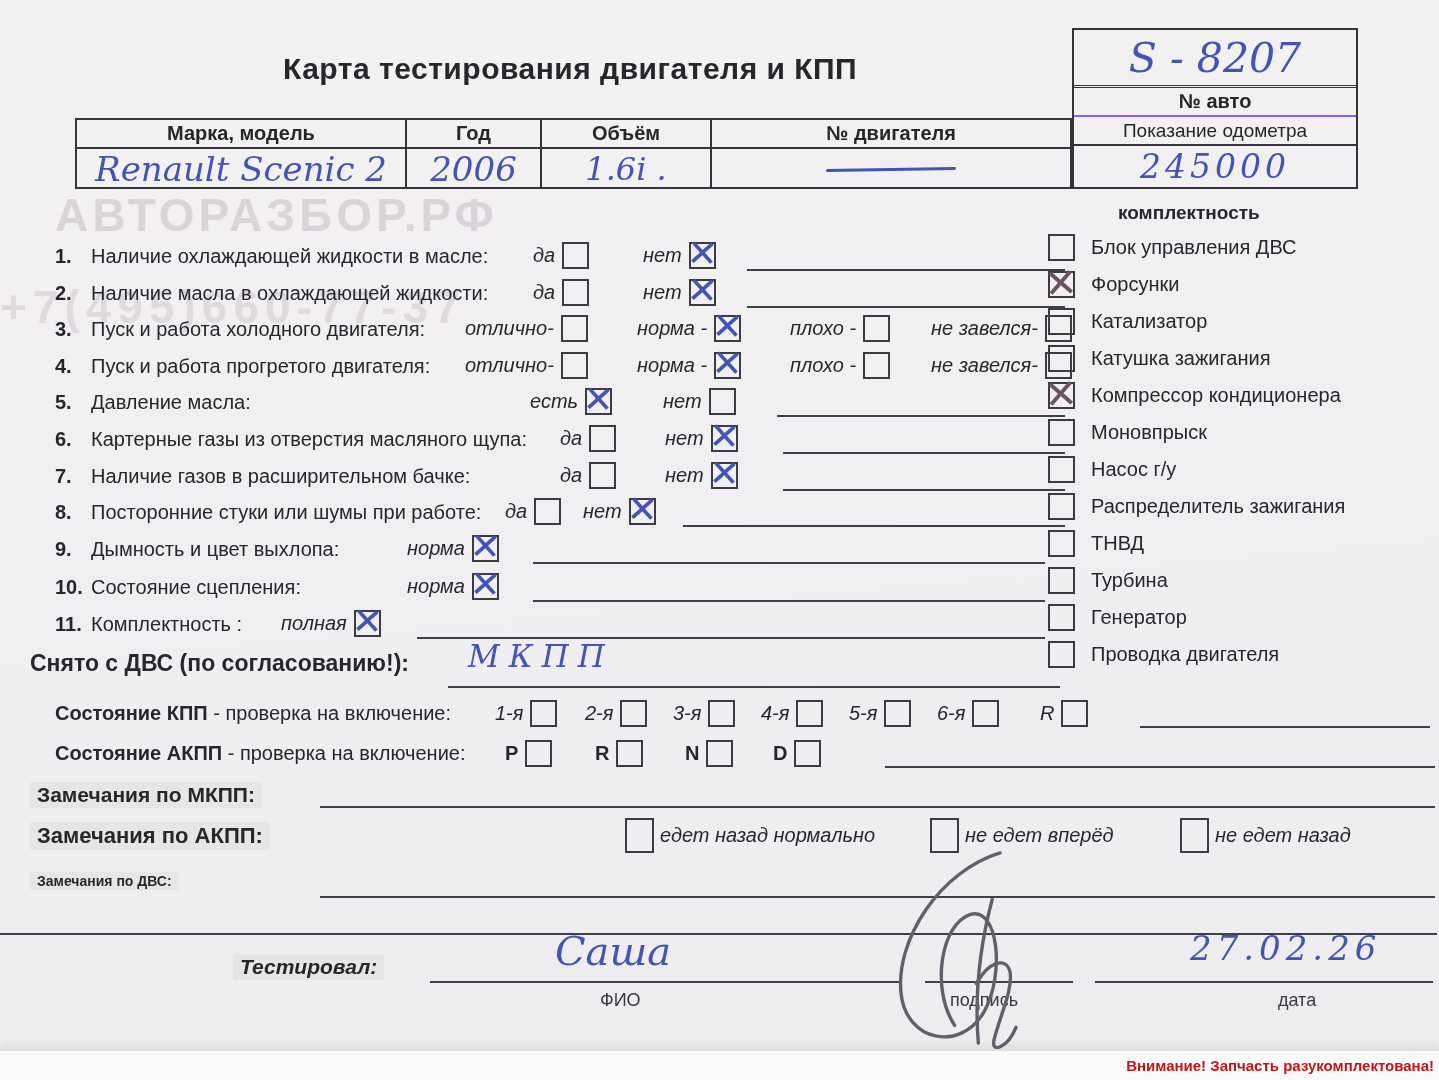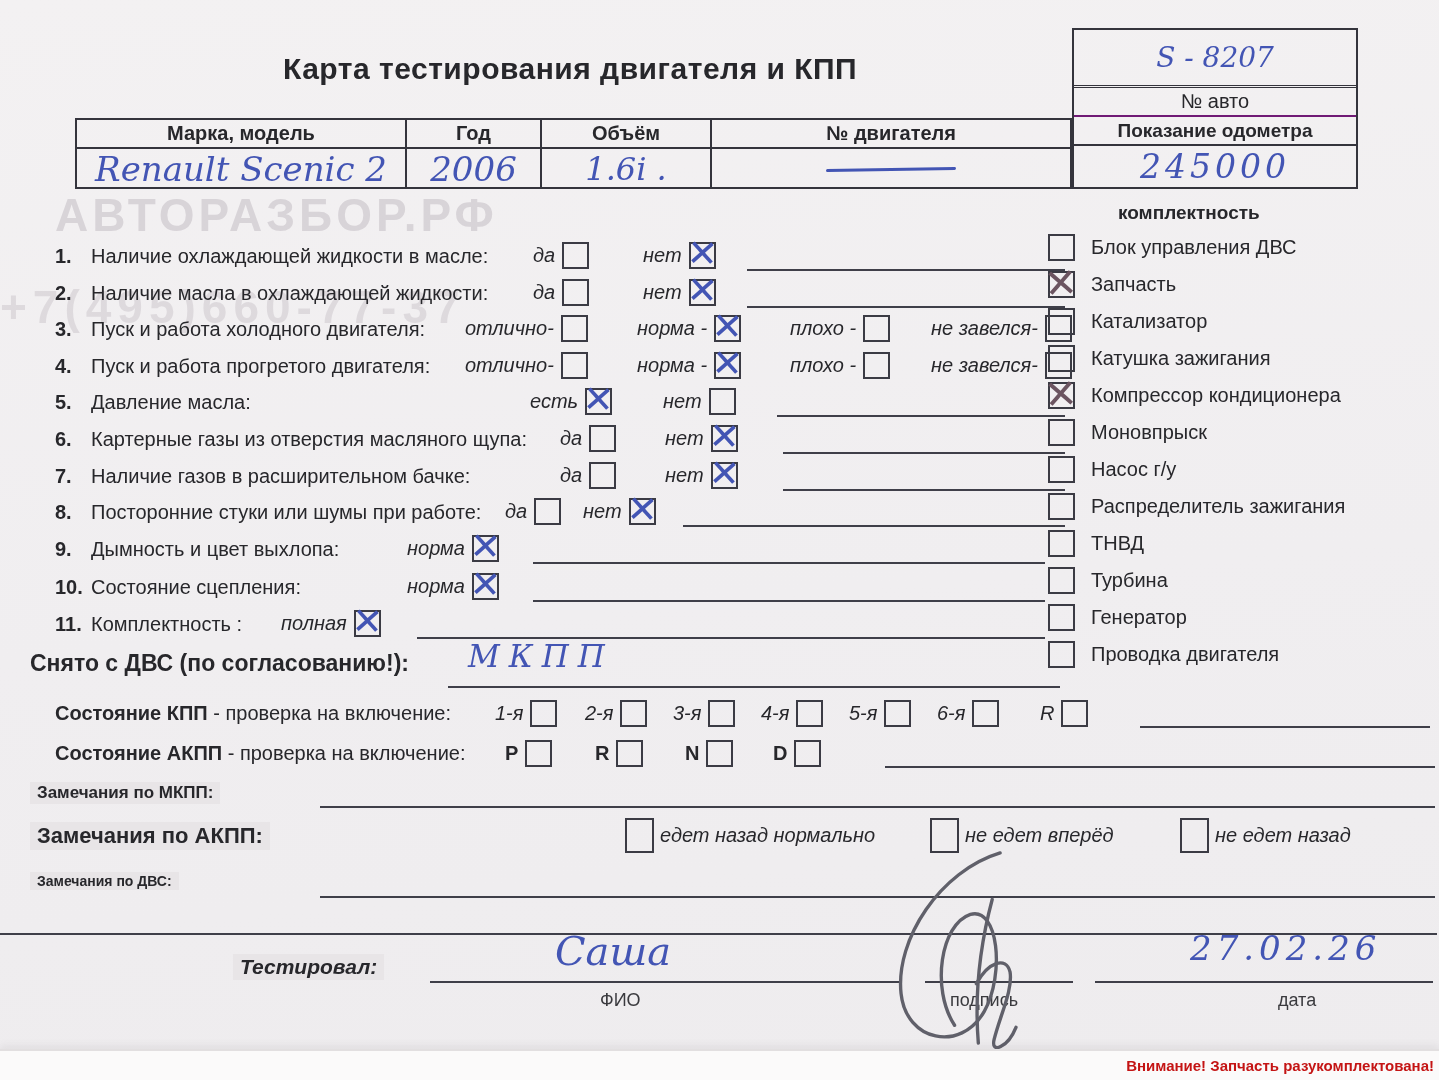--- a/index.html
+++ b/index.html
@@ -9,22 +9,22 @@
   .wm{position:absolute;z-index:1;font-weight:bold;font-size:46px;white-space:nowrap;color:#a59ca6}
   .wm1{left:55px;top:188px;opacity:.33;letter-spacing:4px}
   .wm2{left:0px;top:280px;opacity:.25;letter-spacing:6px}
   .content{position:absolute;inset:0;z-index:2}
   .title{position:absolute;left:283px;top:52px;font-size:30px;font-weight:bold;letter-spacing:.5px}
   .hw{font-family:"DejaVu Serif",serif;font-style:italic;color:#4355b4;white-space:nowrap}
   
   .car-box{position:absolute;left:1072px;top:28px;width:286px;height:161px;border:2px solid #34343c}
   .car-box>div{display:flex;align-items:center;justify-content:center}
   .cb-r1{height:58px;border-bottom:3px double #34343c}
-  .cb-r2{height:29px;border-bottom:2px solid #701a75;font-weight:normal;font-size:20px}
-  .cb-r3{height:29px;border-bottom:2px solid #34343c;font-weight:bold;font-size:19px}
+  .cb-r2{height:29px;border-bottom:2px solid #8b5cf6;font-weight:bold;font-size:20px}
+  .cb-r3{height:29px;border-bottom:2px solid #34343c;font-weight:normal;font-size:19px}
   .cb-r4{height:41px}
   
   .vtable{position:absolute;left:75px;top:118px;width:997px;height:71px;border:2px solid #34343c;display:grid;grid-template-columns:330px 135px 170px 1fr;grid-template-rows:29px 1fr}
   .vtable .c{border-right:2px solid #34343c;display:flex;align-items:center;justify-content:center}
   .vtable .hrow{border-bottom:2px solid #34343c;font-weight:bold;font-size:20px}
   .vtable .c:nth-child(4n){border-right:none}
   .pen-dash{display:inline-block;height:3px;width:130px;background:#4355b4;border-radius:2px;transform:rotate(-1deg)}
   
   .cb{width:27px;height:27px;border:2px solid #3b3b44;position:relative;flex:none}
   .cb.checked::after{content:"✕";position:absolute;left:-4px;top:-9px;font-size:37px;line-height:1;color:#4355b4;font-family:"DejaVu Sans",sans-serif;transform:rotate(3deg)}
@@ -57,21 +57,21 @@
 
 <div class="paper"></div>
 <div class="wm wm1">АВТОРАЗБОР.РФ</div>
 <div class="wm wm2">+7(495)660-77-37</div>
 
 <div class="content">
   <div class="title">Карта тестирования двигателя  и КПП</div>
 
   <div class="car-box">
     <div class="cb-r1">
-        <span class="hw" style="font-size:28px">S - 8207</span>
+        <span class="hw" style="font-size:41px">S - 8207</span>
       </div>
     <div class="cb-r2">№ авто</div>
     <div class="cb-r3">Показание одометра</div>
     <div class="cb-r4">
         <span class="hw" style="font-size:33px;letter-spacing:4px">245000</span>
       </div>
   </div>
 
   <div class="vtable">
     <div class="c hrow">Марка, модель</div>
@@ -292,21 +292,21 @@
         <span class="cb"></span>
       </span>
     <span class="gopt" style="left:718px">
         <span class="mode">D</span>
         <span class="cb"></span>
       </span>
     <span class="uline" style="left:830px;width:550px"></span>
   </div>
 
   <div class="crow" style="left:30px;top:782px;width:1400px">
-    <span class="lbl sec-label hl" style="left:0;font-size:17px">Замечания по МКПП:</span>
+    <span class="lbl sec-label hl" style="left:0;font-size:21px">Замечания по МКПП:</span>
     <span class="uline" style="left:290px;width:1115px"></span>
   </div>
   <div class="crow" style="left:30px;top:822px;width:1400px;height:40px">
     <span class="lbl sec-label hl" style="left:0;font-size:22px">Замечания по АКПП:</span>
     <span class="rem-opt" style="left:595px">
         <span class="cb"></span>
         <i>едет назад нормально</i>
       </span>
     <span class="rem-opt" style="left:900px">
         <span class="cb"></span>
@@ -324,21 +324,21 @@
   <span class="fline" style="left:0;top:933px;width:1437px"></span>
 
   <div class="komplekt">
     <div class="ktitle">комплектность</div>
     <div class="krow">
         <span class="cb"></span>
         <span>Блок управления ДВС</span>
       </div>
     <div class="krow">
         <span class="cb checked"></span>
-        <span>Запчасть</span>
+        <span>Форсунки</span>
       </div>
     <div class="krow">
         <span class="cb"></span>
         <span>Катализатор</span>
       </div>
     <div class="krow">
         <span class="cb"></span>
         <span>Катушка зажигания</span>
       </div>
     <div class="krow">

